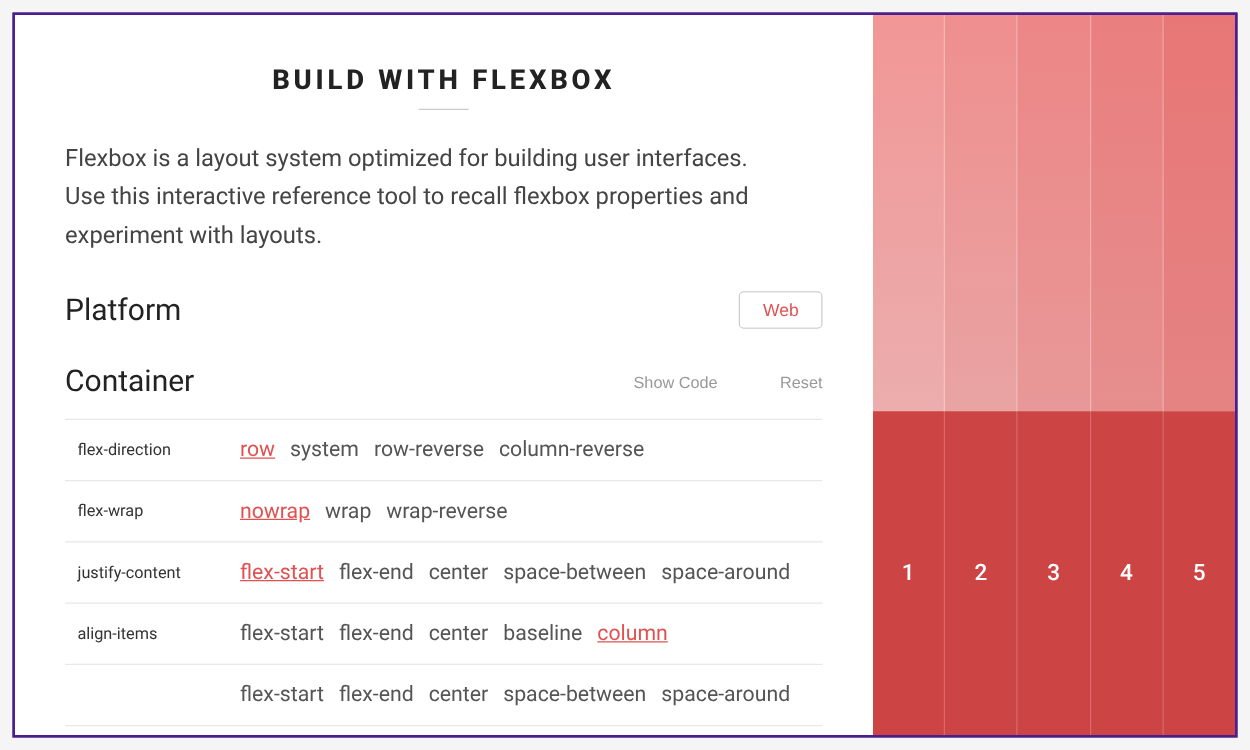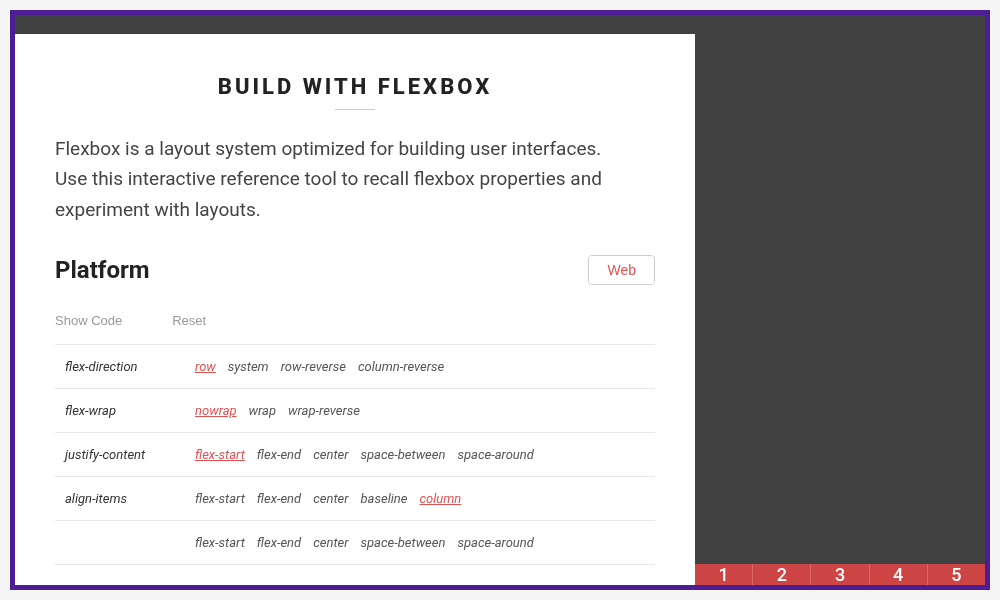--- a/index.html
+++ b/index.html
@@ -9,26 +9,25 @@
       width: 1000px;
       height: 600px;
       overflow: hidden;
       display: flex;
       align-items: center;
       justify-content: center;
     }
     .outer-border {
       width: 980px;
       height: 580px;
-      border: 5px solid #4c1d95;
+      border: 2px solid #4c1d95;
       display: flex;
       overflow: hidden;
       background: #404040;
       position: relative;
-      align-items: flex-end;
     }
     .main-panel {
       flex: 1;
       overflow-y: auto;
       padding: 40px 40px 20px 40px;
       background: white;
       position: relative;
     }
     .main-panel::-webkit-scrollbar {
       width: 12px;
@@ -61,21 +60,21 @@
       margin-bottom: 30px;
       max-width: 580px;
     }
     .platform-row {
       display: flex;
       align-items: center;
       margin-bottom: 28px;
     }
     .platform-label {
       font-size: 24px;
-      font-weight: 700;
+      font-weight: 400;
       color: #222;
       flex: 1;
     }
     .platform-toggle {
       display: flex;
       border: 1px solid #ccc;
       border-radius: 4px;
       overflow: hidden;
     }
     .platform-btn {
@@ -125,21 +124,20 @@
       cursor: pointer;
       background: none;
       border: none;
       padding: 0;
       margin-left: 46px;
     }
     .props-table {
       width: 100%;
       border-collapse: collapse;
       font-size: 13px;
-      font-style: italic;
     }
     .props-table tr {
       border-bottom: 1px solid #e8e8e8;
     }
     .props-table tr:first-child {
       border-top: 1px solid #e8e8e8;
     }
     .props-table td {
       padding: 14px 10px;
       vertical-align: middle;
@@ -152,21 +150,21 @@
     }
     .prop-values {
       display: flex;
       gap: 12px;
       flex-wrap: wrap;
       align-items: center;
     }
     .prop-val {
       color: #555;
       cursor: pointer;
-      font-size: 13px;
+      font-size: 17px;
       text-decoration: underline;
       text-decoration-color: transparent;
     }
     .prop-val.active {
       color: #e05252;
       text-decoration: underline;
       text-decoration-color: #e05252;
     }
     
     .right-panel {
@@ -228,20 +226,21 @@
     <p class="description">Flexbox is a layout system optimized for building user interfaces. Use this interactive reference tool to recall flexbox properties and experiment with layouts.</p>
 
     <div class="platform-row">
       <span class="platform-label">Platform</span>
       <div class="platform-toggle">
         <button class="platform-btn active">Web</button>
       </div>
     </div>
 
     <div class="container-header">
+      <span class="container-label">Container</span>
       <div class="container-actions">
         <button class="show-code-btn">Show Code</button>
         <button class="reset-btn">Reset</button>
       </div>
     </div>
 
     <table class="props-table">
       <tbody>
 
         <tr>

